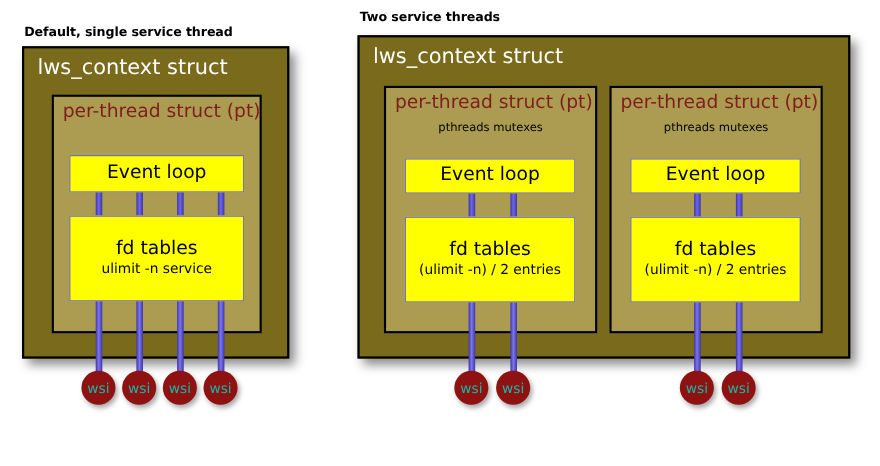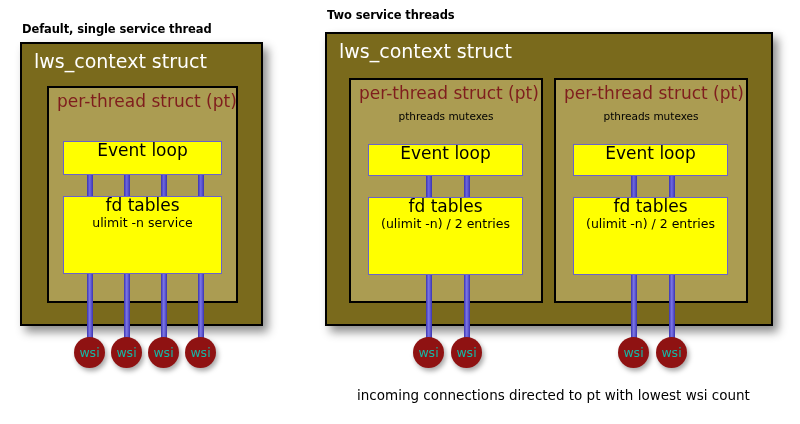--- a/index.html
+++ b/index.html
@@ -76,21 +76,21 @@
 
   
   .ybox {
     position: absolute;
     background: #ffff00;
     border: 1.5px solid #6a63c8;
     box-sizing: border-box;
     display: flex;
     flex-direction: column;
     align-items: center;
-    justify-content: flex-start;
+    justify-content: center;
   }
   .ybox .main {
     color: #000000;
     font-size: 17px;
     line-height: 1.05;
     white-space: nowrap;
   }
   .ybox .sub {
     color: #000000;
     font-size: 12.5px;
@@ -235,15 +235,14 @@
   <div class="stem" style="left:631px; top:275px; width:6px; height:67px;"></div>
   <div class="stem" style="left:669px; top:275px; width:6px; height:67px;"></div>
 
   <div class="wsi" style="left:618px; top:337px;">
       <span>wsi</span>
     </div>
   <div class="wsi" style="left:656px; top:337px;">
       <span>wsi</span>
     </div>
 
-  <div class="footnote" style="left:357px; top:387px;">incoming connections directed to pt with lowest wsi count</div>
 
 </div>
 
 </body></html>

